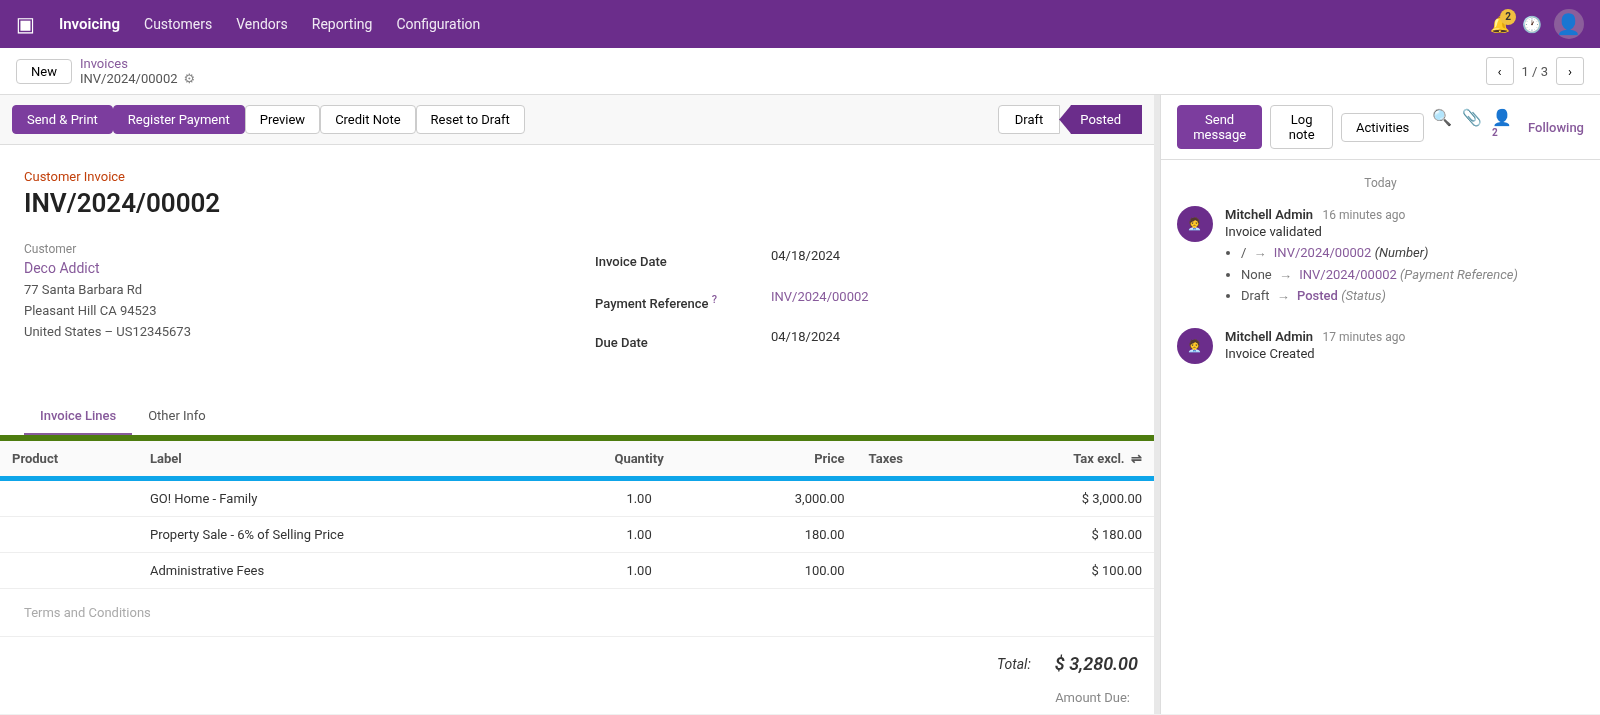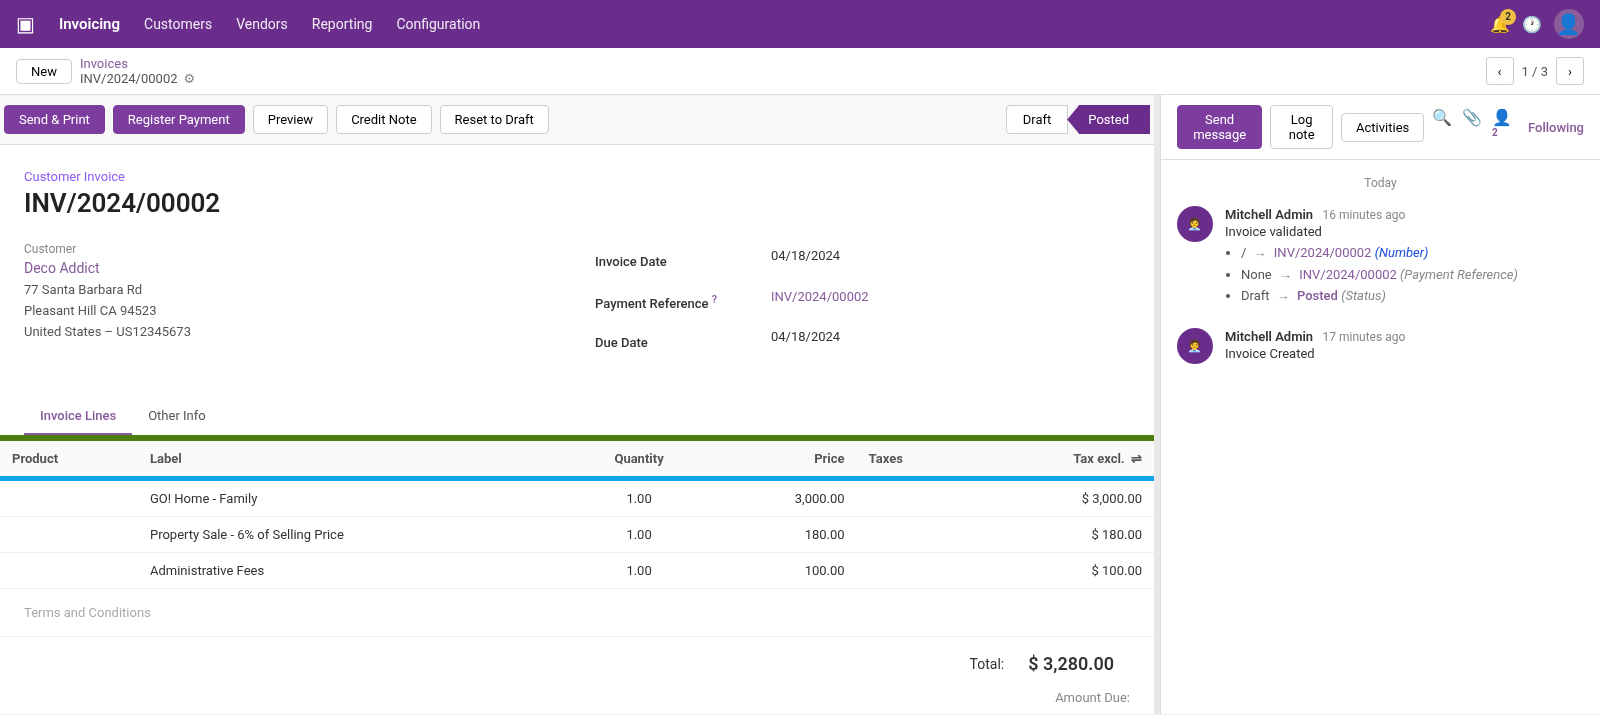--- a/index.html
+++ b/index.html
@@ -50,42 +50,42 @@
     
     .main-layout { display: flex; height: calc(100vh - 48px - 48px); }
 
     
     .left-panel { flex: 1; overflow-y: auto; background: white; }
 
     
     .action-bar {
       background: #f8f8f8;
       border-bottom: 1px solid #ddd;
-      padding: 10px 4px;
+      padding: 10px 12px;
       display: flex;
       align-items: center;
-      gap: 8px;
+      gap: 0;
     }
     .action-btn {
       padding: 6px 14px;
       border-radius: 4px;
       border: 1px solid #ccc;
       background: white;
       cursor: pointer;
       font-size: 13px;
     }
     .action-btn.primary {
       background: #7c3d9e;
       color: white;
       border-color: #7c3d9e;
     }
 
     
     .invoice-content { padding: 24px; }
-    .invoice-label { font-size: 13px; color: #8b5cf6; margin-bottom: 4px; }
+    .invoice-label { font-size: 13px; color: #c2410c; margin-bottom: 4px; }
     .invoice-number { font-size: 26px; font-weight: 600; color: #222; margin-bottom: 24px; }
 
     .invoice-header { display: flex; gap: 36px; margin-bottom: 24px; }
     .customer-section { flex: 1; }
     .customer-label { font-size: 12px; color: #888; margin-bottom: 4px; }
     .customer-name { color: #875a9b; font-size: 14px; cursor: pointer; margin-bottom: 4px; }
     .customer-addr { font-size: 13px; color: #555; line-height: 1.6; }
     .date-section { flex: 1; display: flex; flex-direction: column; gap: 12px; }
     .date-row { display: flex; align-items: center; gap: 16px; }
     .date-field-label { font-size: 13px; color: #333; font-weight: 500; min-width: 160px; margin-top: 12px; }
@@ -117,21 +117,21 @@
       padding: 10px 12px;
       font-size: 13px;
       border-bottom: 1px solid #eee;
     }
     .invoice-table th:last-child, .invoice-table td:last-child { text-align: right; }
     .invoice-table th.center, .invoice-table td.center { text-align: center; }
     .invoice-table th.right, .invoice-table td.right { text-align: right; }
 
     .terms-row { padding: 16px 24px; color: #aaa; font-size: 13px; border-bottom: 1px solid #eee; }
 
-    .totals-section { padding: 16px 40px; display: flex; justify-content: flex-end; }
+    .totals-section { padding: 16px 16px; display: flex; justify-content: flex-end; font-style: italic; }
     .total-row { display: flex; gap: 24px; align-items: center; }
     .total-label { font-size: 14px; color: #333; }
     .total-value { font-size: 18px; font-weight: 600; color: #333; }
 
     
     .left-panel::-webkit-scrollbar { width: 6px; }
     .left-panel::-webkit-scrollbar-thumb { background: #ccc; border-radius: 3px; }
 
     
     .panel-divider { width: 6px; background: #e8e8e8; cursor: col-resize; }
@@ -370,21 +370,21 @@
       <div class="feed-item">
         <div class="feed-avatar">
           <span>🧑‍💼</span>
         </div>
         <div class="feed-body">
           <span class="feed-author">Mitchell Admin</span>
           <span class="feed-time">16 minutes ago</span>
           <div class="feed-text">Invoice validated</div>
           <ul class="feed-change-list">
             <li>
-              / <span class="arrow">→</span> <a class="feed-link">INV/2024/00002</a> <em style="color:#1d4ed8;font-style:italic;">(Number)</em>
+              / <span class="arrow">→</span> <a class="feed-link">INV/2024/00002</a> <em style="color:#404040;font-style:italic;">(Number)</em>
             </li>
             <li>
               None <span class="arrow">→</span> <a class="feed-link">INV/2024/00002</a> <em style="color:#888;">(Payment Reference)</em>
             </li>
             <li>
               Draft <span class="arrow">→</span> <span style="color:#875a9b;font-weight:500;">Posted</span> <em style="color:#888;">(Status)</em>
             </li>
           </ul>
         </div>
       </div>

